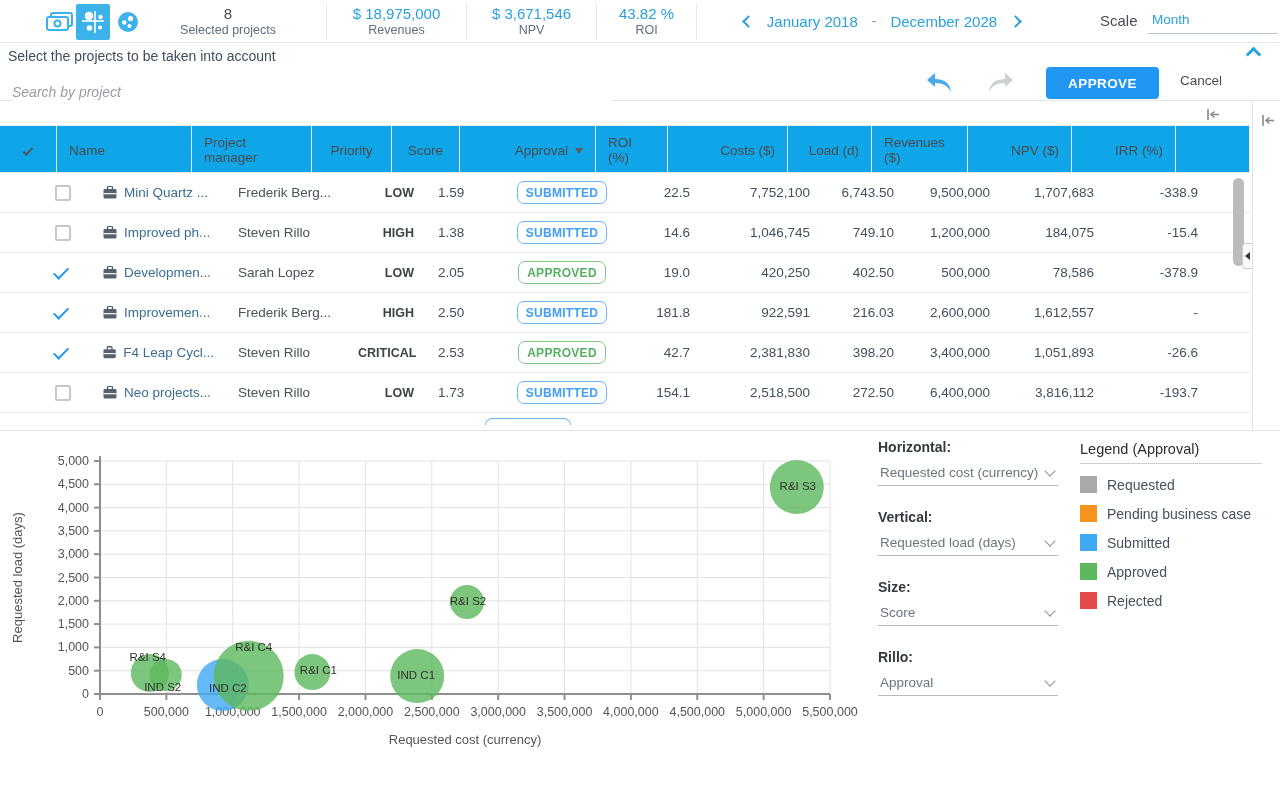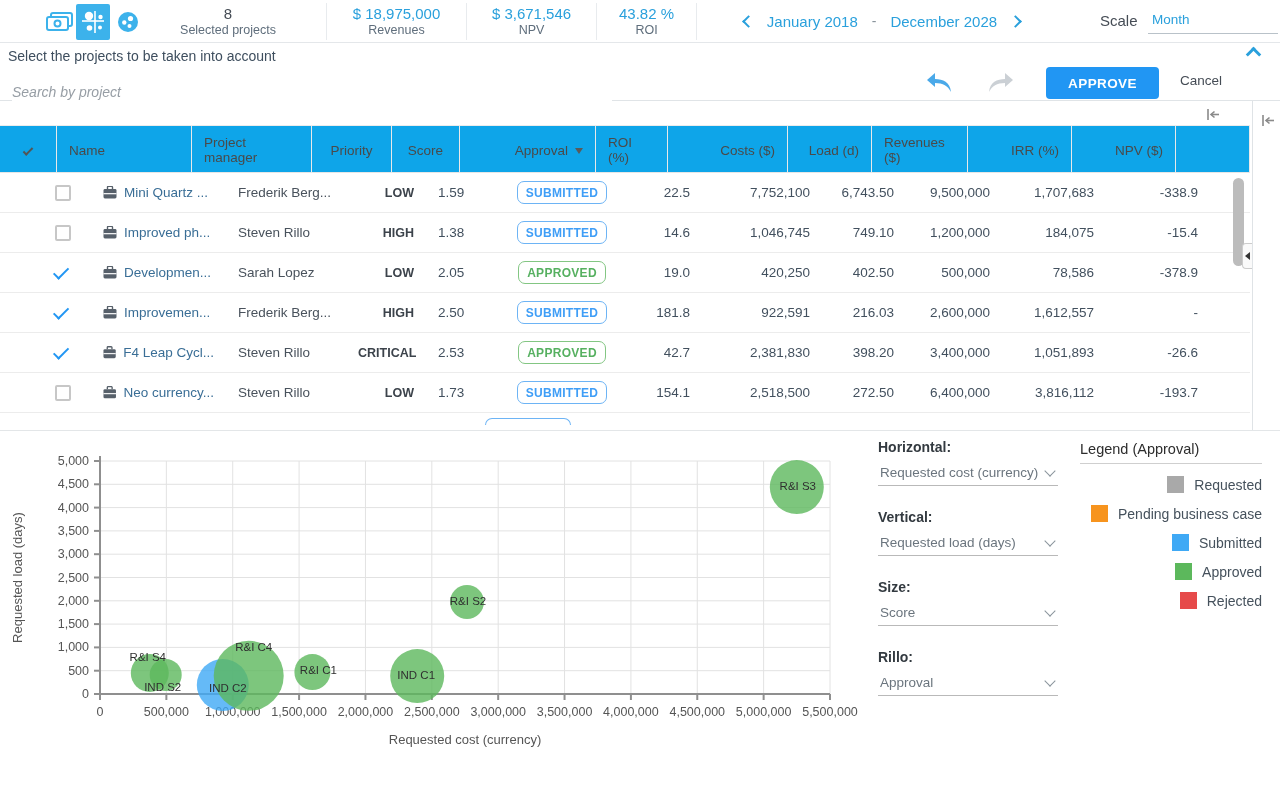--- a/index.html
+++ b/index.html
@@ -80,21 +80,21 @@
   .controls { position:absolute; left:878px; top:438px; width:180px; }
   .ctrl { position:relative; margin-bottom:26px; height:44px; }
   .ctrl .lab { font-size:14px; font-weight:bold; color:#333a40; height:22px; }
   .ctrl .selbox { position:relative; height:25px; border-bottom:1px solid #b9b9b9; cursor:pointer; overflow:hidden; }
   .ctrl .selval { position:absolute; left:2px; top:4px; font-size:13.5px; color:#6b757e; white-space:nowrap; }
   .ctrl .chevdown { right:4px; top:6px; }
 
   
   .legend { position:absolute; left:1080px; top:440px; width:182px; }
   .legend .ltitle { font-size:14.5px; font-weight:normal; color:#2d2d2d; padding-bottom:6px; border-bottom:1px solid #cfcfcf; }
-  .litem { display:flex; align-items:center; gap:10px; margin-top:12px; height:17px;justify-content:flex-end; }
+  .litem { display:flex; align-items:center; gap:10px; margin-top:12px; height:17px; }
   .swatch { width:17px; height:17px; flex:0 0 17px; }
   .litem .llab { font-size:14px; color:#45515c; white-space:nowrap; }
 </style>
 </head>
 <body>
 
 <div class="app">
 
   <div class="topbar">
     <span class="ticon" style="left:44px;">
@@ -196,22 +196,22 @@
       <div class="ac">Priority</div>
       <div class="ac">Score</div>
       <div class="ar">
         <span>Approval</span>
         <span class="filter-arrow"></span>
       </div>
       <div class="ar">ROI (%)</div>
       <div class="ar">Costs ($)</div>
       <div class="ar">Load (d)</div>
       <div class="ar">Revenues ($)</div>
+      <div class="ar">NPV ($)</div>
       <div class="ar">IRR (%)</div>
-      <div class="ar">NPV ($)</div>
       <div></div>
     </div>
 
     <div class="tbody">
         <div class="trow grid-row">
           <div class="c-check">
             <span class="cb"></span>
           </div>
           <div class="c-name">
             <svg width="14" height="13" viewBox="0 0 14 13">
@@ -342,21 +342,21 @@
         <div class="trow grid-row">
           <div class="c-check">
             <span class="cb"></span>
           </div>
           <div class="c-name">
             <svg width="14" height="13" viewBox="0 0 14 13">
               <path d="M4.5 3 V1.2 a0.8 0.8 0 0 1 0.8 -0.8 h3.4 a0.8 0.8 0 0 1 0.8 0.8 V3" fill="none" stroke="#57606a" stroke-width="1.4"></path>
               <rect x="0.5" y="3" width="13" height="9.5" rx="1.4" fill="#57606a"></rect>
               <rect x="0.5" y="7" width="13" height="1.3" fill="#ffffff" opacity="0.9"></rect>
             </svg>
-            <span class="nm">Neo currency...</span>
+            <span class="nm">Neo projects...</span>
           </div>
           <div class="c-mgr">Steven Rillo</div>
           <div class="c-pri">LOW</div>
           <div class="c-score">1.73</div>
           <div class="c-appr">
             <span class="badge b">SUBMITTED</span>
           </div>
           <div class="num">154.1</div>
           <div class="num">2,518,500</div>
           <div class="num">272.50</div>

